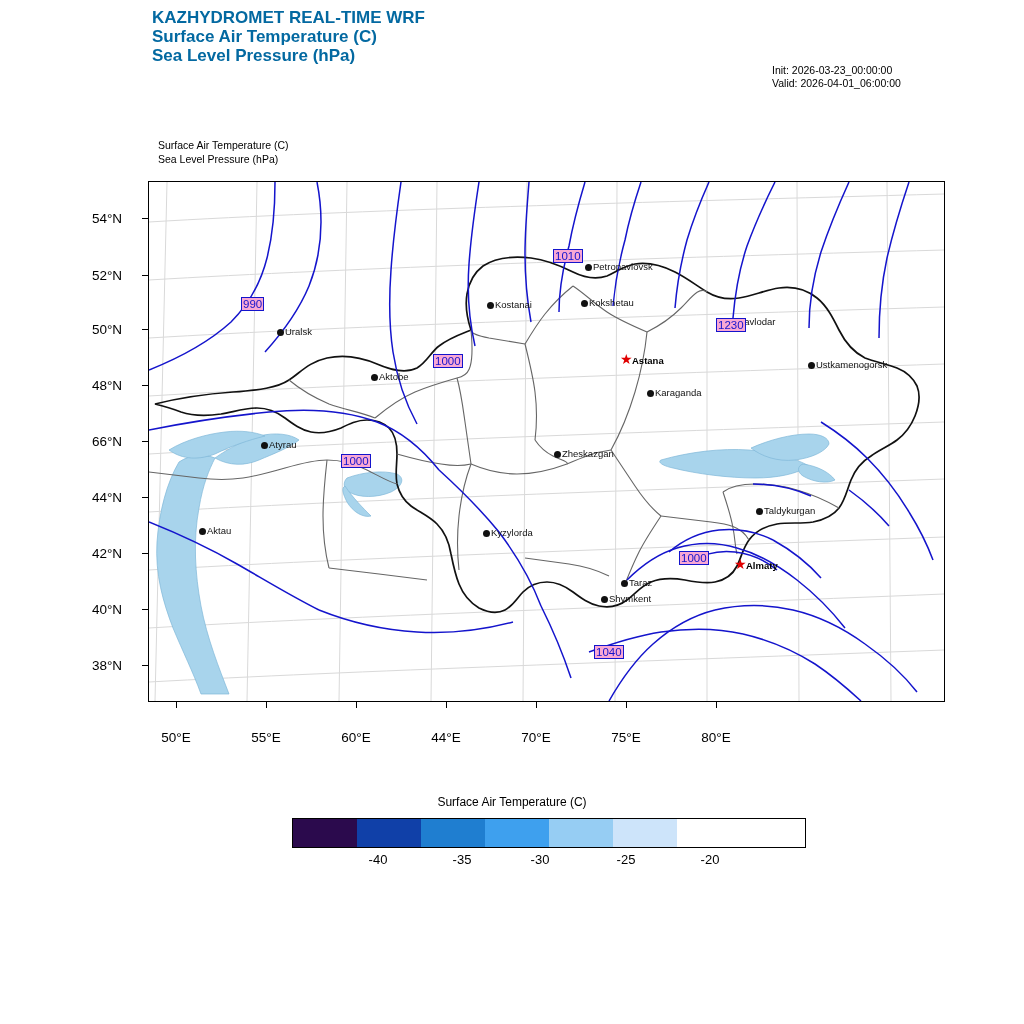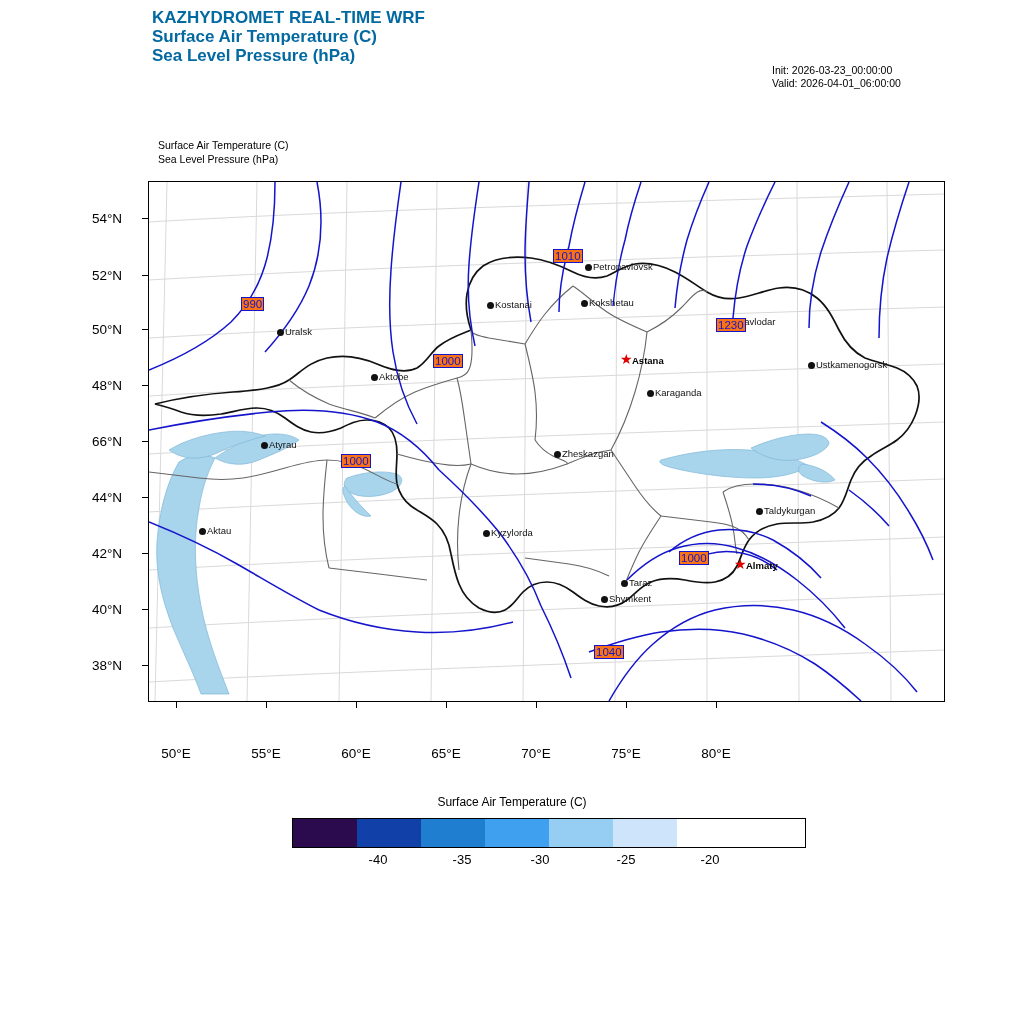--- a/index.html
+++ b/index.html
@@ -8,32 +8,32 @@
   .title-block{position:absolute;left:152px;top:8px;}
   .title-block div{font-size:17px;font-weight:bold;color:#0369a1;line-height:19px;white-space:nowrap;}
 
   .init-block{position:absolute;left:772px;top:64px;font-size:10.5px;color:#000;line-height:13px;}
 
   .sub-block{position:absolute;left:158px;top:138px;font-size:10.5px;color:#000;line-height:14px;}
 
   .map-frame{position:absolute;left:148px;top:181px;width:797px;height:521px;border:1px solid #000;box-sizing:border-box;background:#fff;overflow:hidden;}
 
   .lat-label{position:absolute;font-size:13.5px;color:#000;text-align:center;width:70px;}
-  .lon-label{position:absolute;font-size:13.5px;color:#000;text-align:center;width:70px;margin-top:16px;}
+  .lon-label{position:absolute;font-size:13.5px;color:#000;text-align:center;width:70px;}
 
   .tickx{position:absolute;width:1px;height:6px;background:#000;}
   .ticky{position:absolute;height:1px;width:6px;background:#000;}
 
   .city{position:absolute;}
   .city .dot{position:absolute;left:0;top:0;width:7px;height:7px;border-radius:50%;background:#111;}
   .city .nm{position:absolute;left:8px;top:-3px;font-size:9.5px;color:#111;white-space:nowrap;}
   .capital .star{position:absolute;left:-1px;top:-3px;font-size:14px;color:#e00000;line-height:12px;}
   .capital .nm{position:absolute;left:11px;top:-1px;font-size:9.5px;color:#000;font-weight:bold;white-space:nowrap;}
 
-  .isolabel{position:absolute;font-size:11.5px;color:#1414cc;background:#f97316;border:1px solid #1414cc;padding:0 1px;line-height:12px;}
+  .isolabel{position:absolute;font-size:11.5px;color:#1414cc;background:#f9a8d4;border:1px solid #1414cc;padding:0 1px;line-height:12px;}
 
   .cb-title{position:absolute;left:0;top:795px;width:1024px;text-align:center;font-size:12px;color:#000;}
   .cbar{position:absolute;left:292px;top:818px;width:512px;height:28px;display:flex;border:1px solid #000;box-sizing:content-box;}
   .cbar div{flex:1 1 0;height:28px;}
   .cb-ticks{position:absolute;left:292px;top:848px;width:512px;height:20px;}
   .cb-ticks span{position:absolute;font-size:13px;color:#000;transform:translateX(-50%);}
 </style>
 </head>
 <body>
 
@@ -250,21 +250,21 @@
 <div class="ticky" style="left:142px;top:385px;"></div>
 <div class="ticky" style="left:142px;top:441px;"></div>
 <div class="ticky" style="left:142px;top:497px;"></div>
 <div class="ticky" style="left:142px;top:553px;"></div>
 <div class="ticky" style="left:142px;top:609px;"></div>
 <div class="ticky" style="left:142px;top:665px;"></div>
 
 <div class="lon-label" style="left:141px;top:730px;">50°E</div>
 <div class="lon-label" style="left:231px;top:730px;">55°E</div>
 <div class="lon-label" style="left:321px;top:730px;">60°E</div>
-<div class="lon-label" style="left:411px;top:730px;">65°E</div>
+<div class="lon-label" style="left:411px;top:730px;">44°E</div>
 <div class="lon-label" style="left:501px;top:730px;">70°E</div>
 <div class="lon-label" style="left:591px;top:730px;">75°E</div>
 <div class="lon-label" style="left:681px;top:730px;">80°E</div>
 
 <div class="tickx" style="left:176px;top:702px;"></div>
 <div class="tickx" style="left:266px;top:702px;"></div>
 <div class="tickx" style="left:356px;top:702px;"></div>
 <div class="tickx" style="left:446px;top:702px;"></div>
 <div class="tickx" style="left:536px;top:702px;"></div>
 <div class="tickx" style="left:626px;top:702px;"></div>

